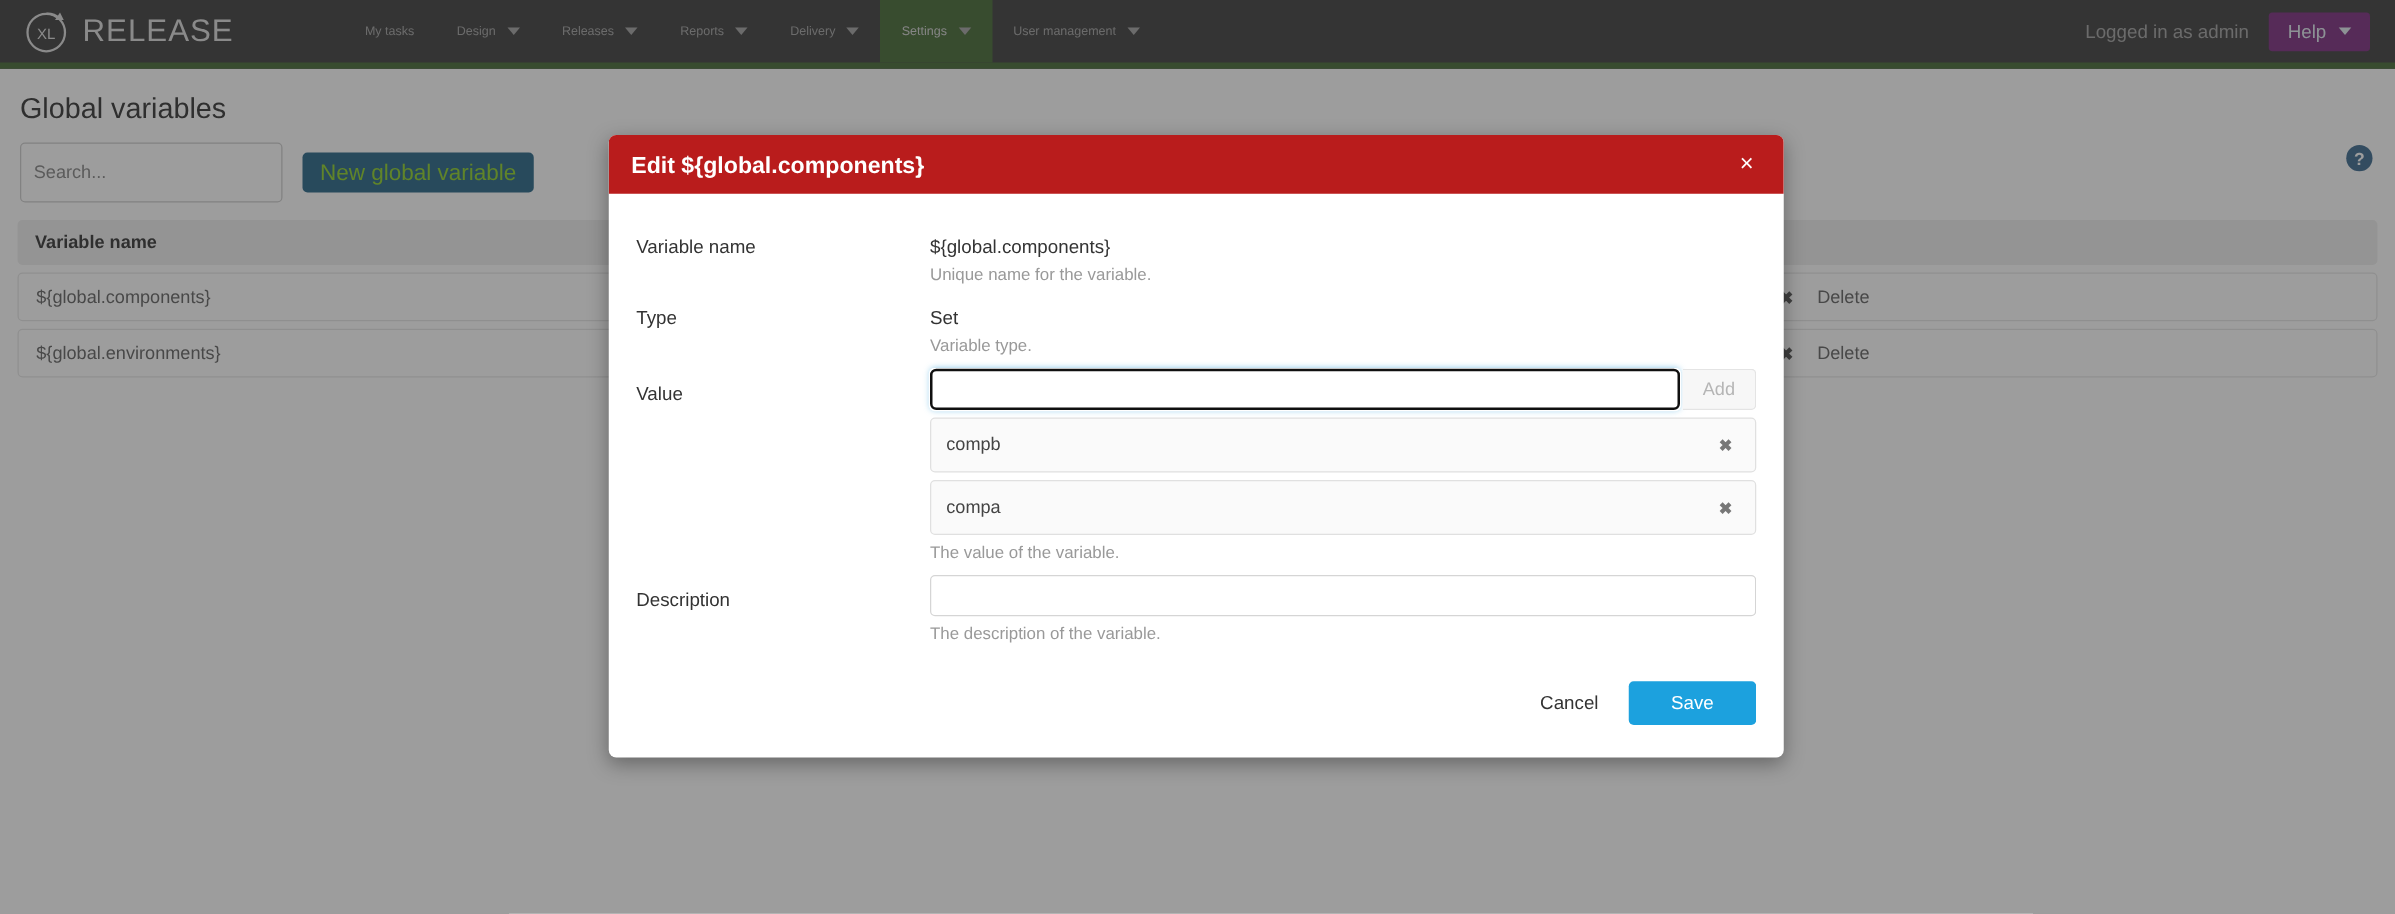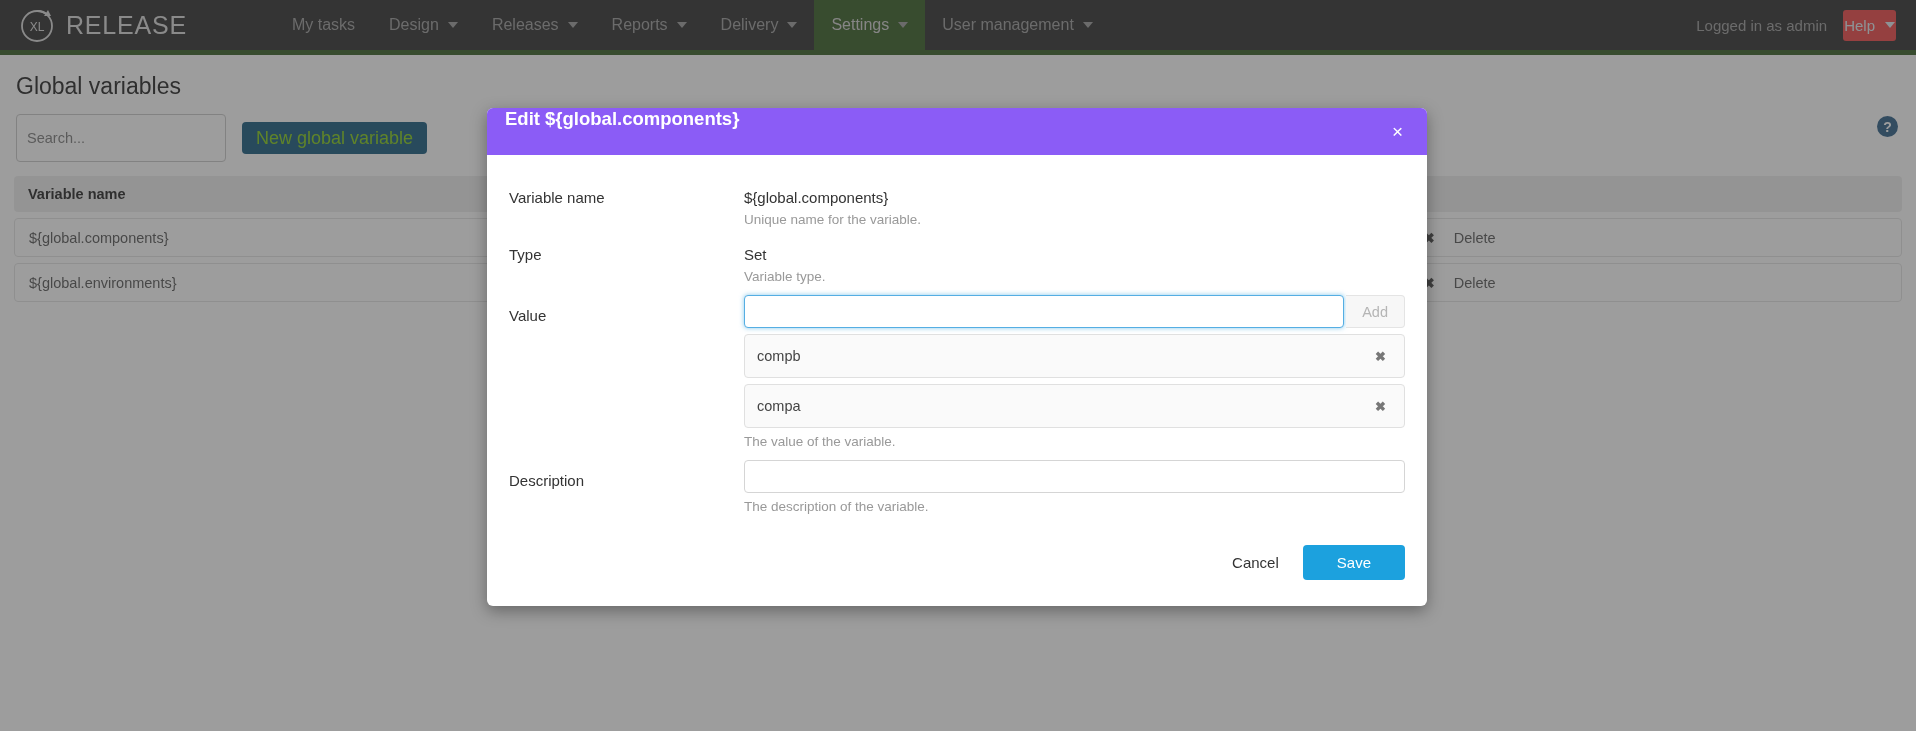--- a/index.html
+++ b/index.html
@@ -43,21 +43,21 @@
   }
   .nav-items {
     display: flex; align-items: stretch;
     margin-left: 70px;
   }
   .nav-item {
     display: flex; align-items: center;
     gap: 9px;
     padding: 0 17px;
     color: #9b9b9b;
-    font-size: 16px;
+    font-size: 10px;
     cursor: pointer;
     white-space: nowrap;
   }
   .nav-item.active {
     background: #355c23;
     color: #cfcfcf;
   }
   .caret {
     width: 0; height: 0;
     border-left: 5px solid transparent;
@@ -69,25 +69,25 @@
     margin-left: auto;
     display: flex; align-items: center;
     gap: 16px;
     padding-right: 20px;
   }
   .logged-in {
     color: #9b9b9b;
     font-size: 15px;
   }
   .help-btn {
-    background: #ef4444;
+    background: #701a75;
     color: #dfe9ef;
     border: none;
     border-radius: 3px;
-    padding: 7px 1px;
+    padding: 7px 15px;
     font-size: 15px;
     display: flex; align-items: center; gap: 10px;
     cursor: pointer;
     font-family: "Liberation Sans", sans-serif;
   }
   .help-btn .caret { border-top-color: #dfe9ef; }
 
   
   .page-title-bar {
     padding: 18px 16px 14px 16px;
@@ -192,23 +192,23 @@
     position: absolute;
     left: 487px; top: 108px;
     width: 940px;
     z-index: 11;
     background: #fff;
     border-radius: 6px;
     box-shadow: 0 5px 16px rgba(0,0,0,0.35);
     overflow: hidden;
   }
   .modal-header {
-    background: #8b5cf6;
+    background: #b91c1c;
     height: 47px;
-    display: flex; 
+    display: flex; align-items: center;
     padding: 0 18px;
   }
   .modal-title {
     color: #fff;
     font-size: 18.5px;
     font-weight: bold;
   }
   .modal-close {
     margin-left: auto;
     color: #fff;

